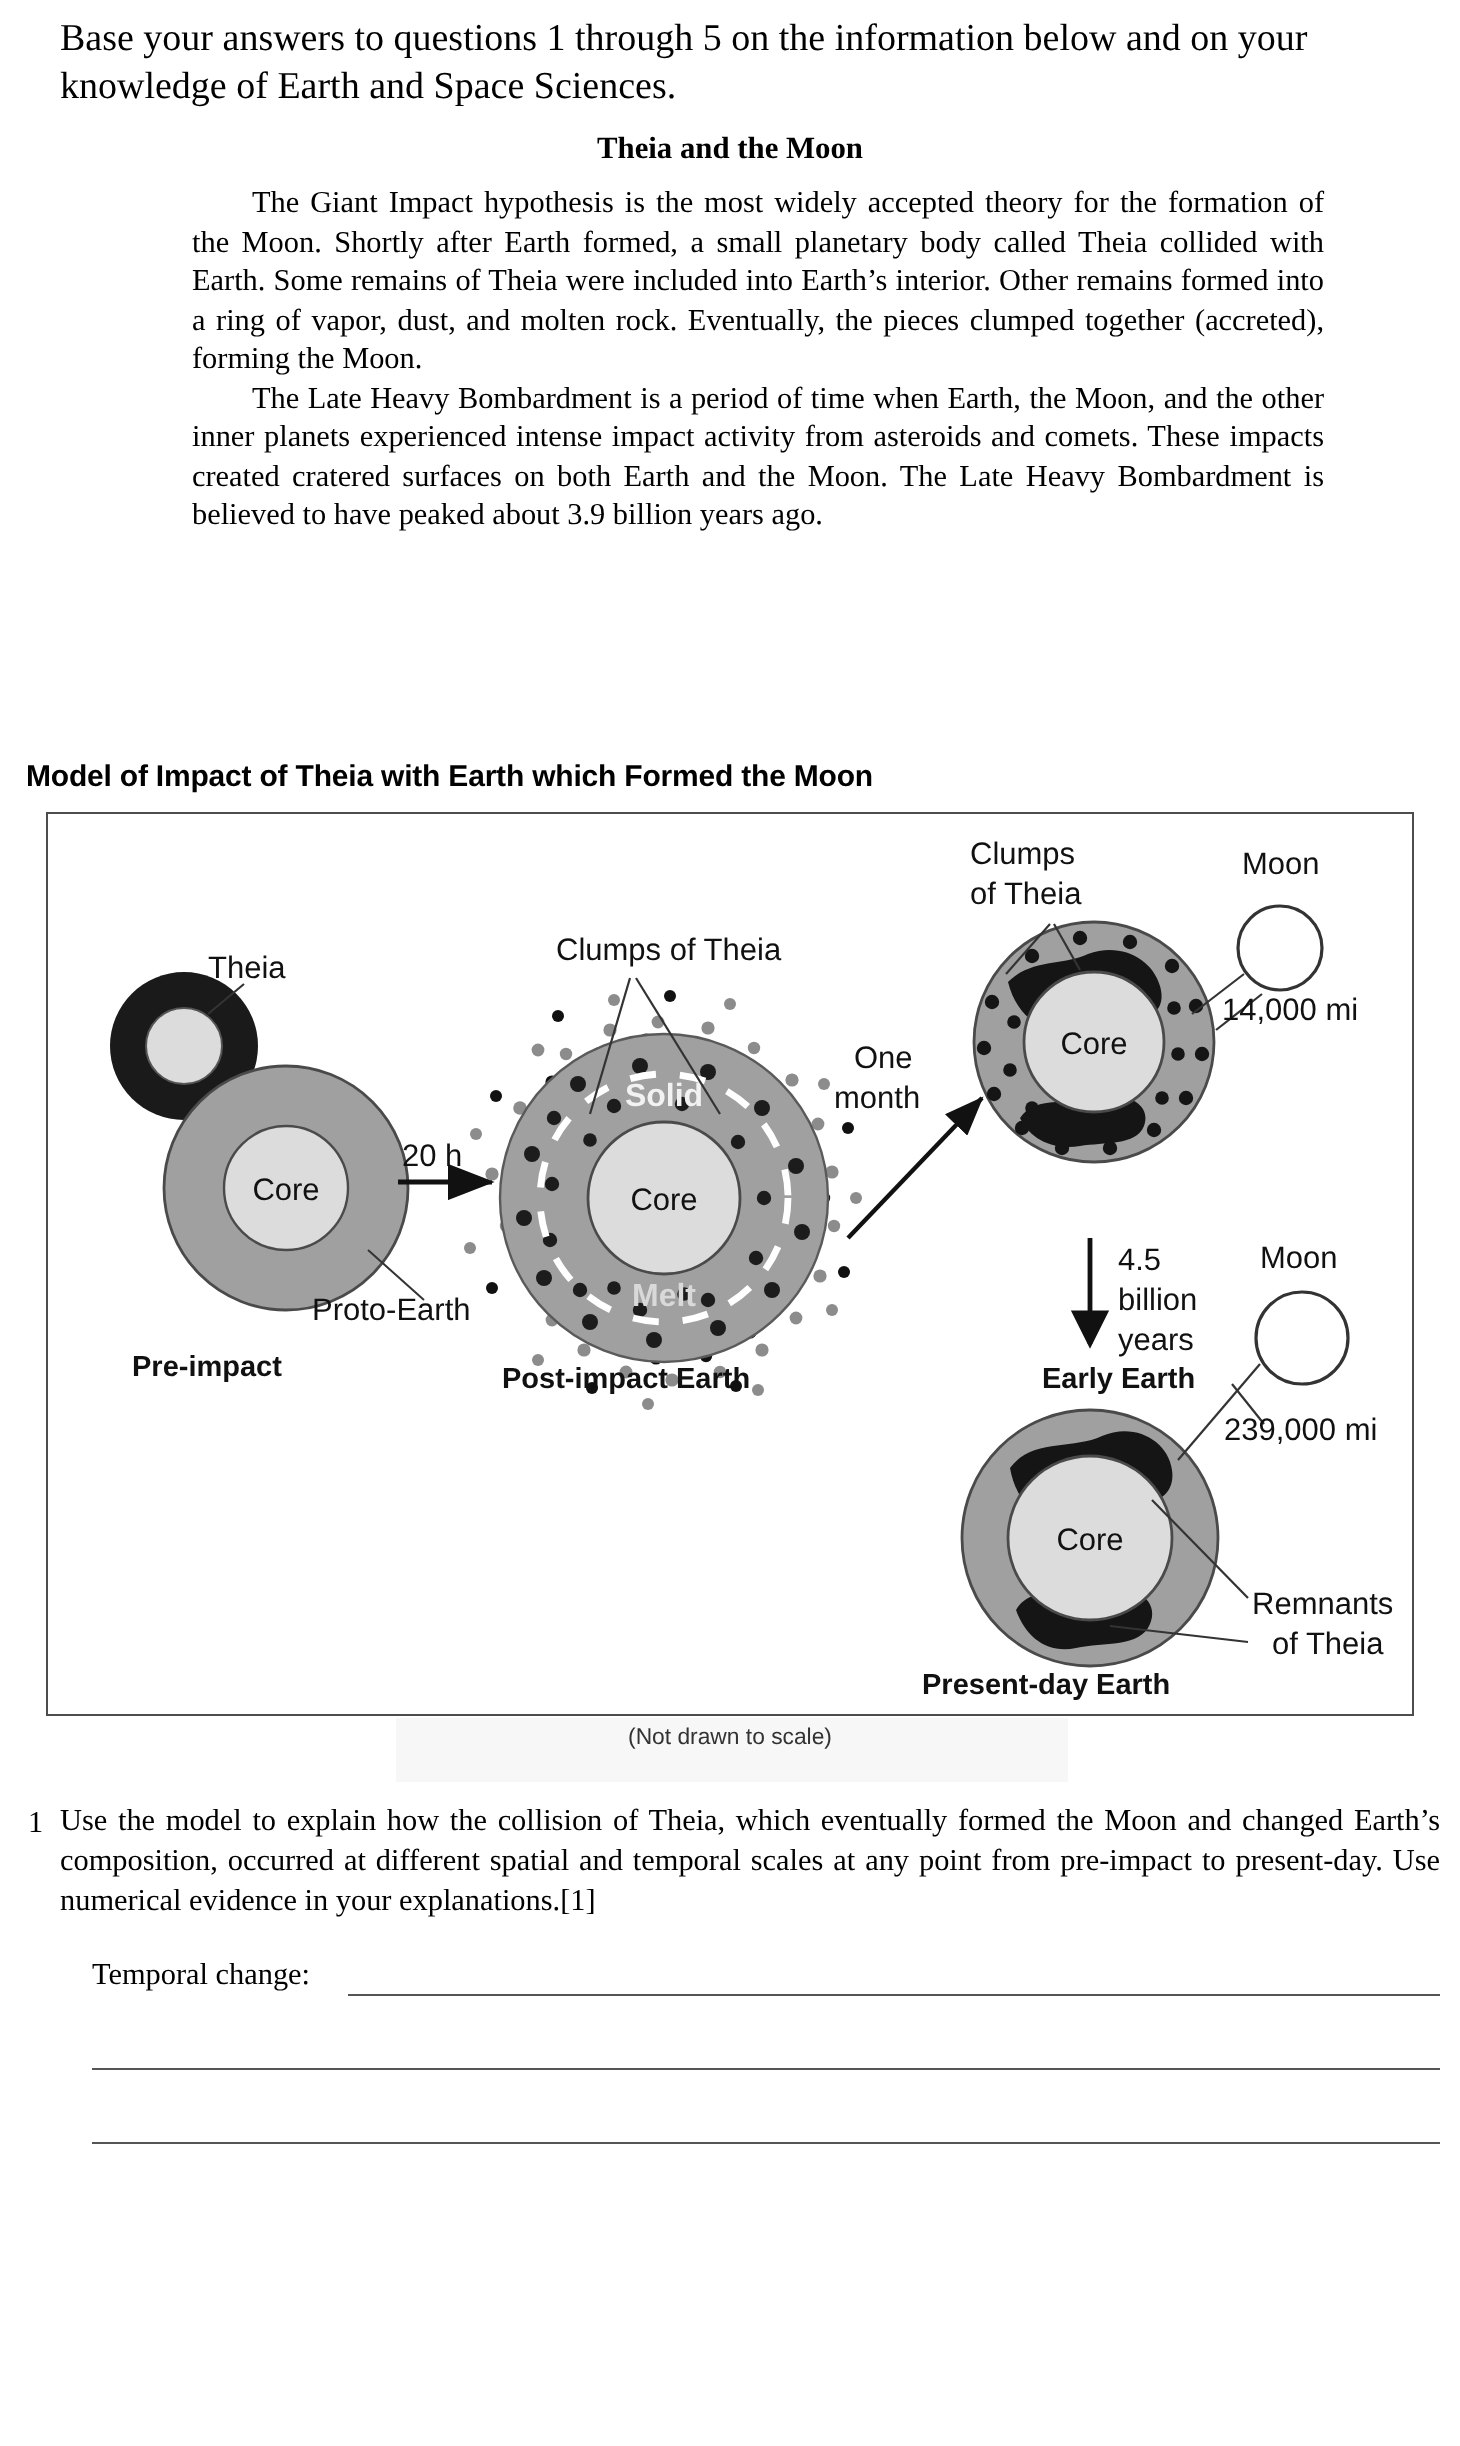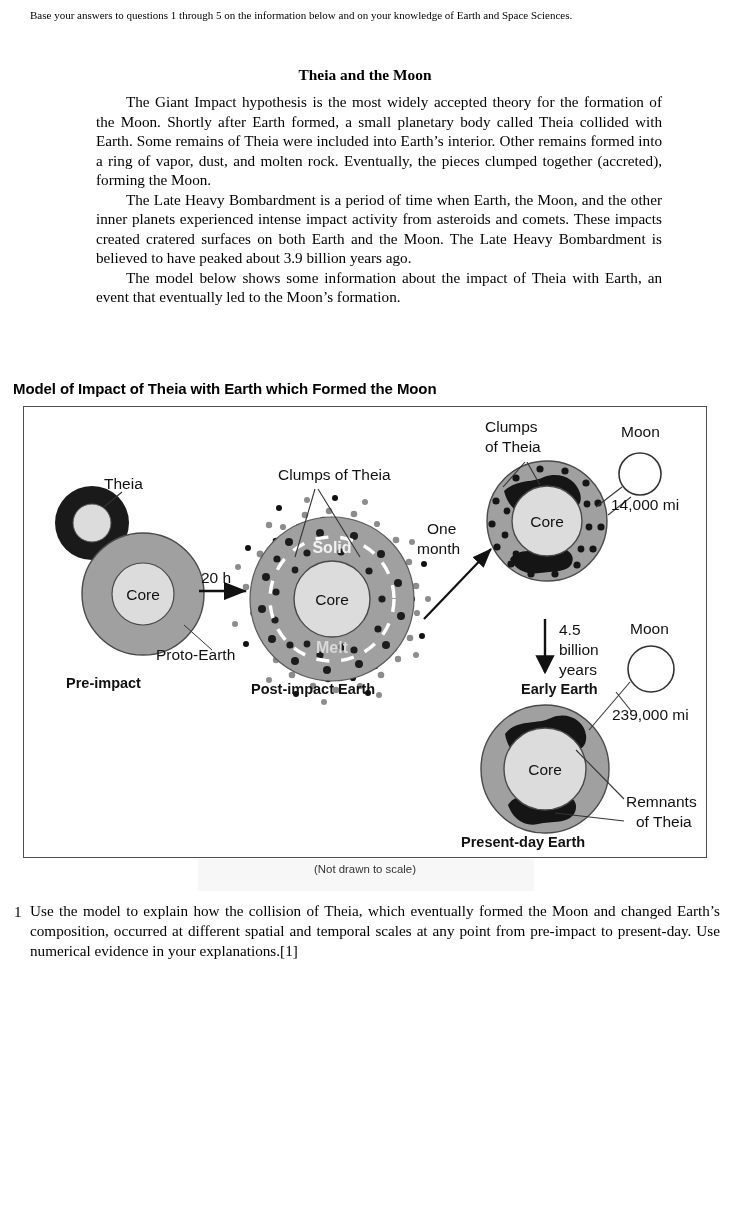--- a/index.html
+++ b/index.html
@@ -17,21 +17,21 @@
   }
 
   
   .passage {
     position: absolute;
     left: 30px;
     top: 8px;
     width: 670px;
   }
   .intro-p {
-    font-size: 11px;
+    font-size: 19px;
     line-height: 1.28;
     text-align: left;
     margin: 0 0 2px 0;
   }
 
   .passage-title {
     font-family: "Liberation Serif", serif;
     font-weight: bold;
     font-size: 15.4px;
     text-align: center;
@@ -164,21 +164,20 @@
   <p class="intro-p">Base your answers to questions 1 through 5 on the information below and on your knowledge of Earth and Space Sciences.</p>
 </div>
 
 <div style="position:absolute; left:45px; top:52px; width:640px;">
   <div class="passage-title" style="margin-left:0;">Theia and the Moon</div>
 </div>
 
 <div class="body-block">
   <p class="body-p just-full">The Giant Impact hypothesis is the most widely accepted theory for the formation of the Moon. Shortly after Earth formed, a small planetary body called Theia collided with Earth. Some remains of Theia were included into Earth’s interior. Other remains formed into a ring of vapor, dust, and molten rock. Eventually, the pieces clumped together (accreted), forming the Moon.</p>
   <p class="body-p just-full">The Late Heavy Bombardment is a period of time when Earth, the Moon, and the other inner planets experienced intense impact activity from asteroids and comets. These impacts created cratered surfaces on both Earth and the Moon. The Late Heavy Bombardment is believed to have peaked about 3.9 billion years ago.</p>
-  <p class="body-p just-full">The model below shows some information about the impact of Theia with Earth, an event that eventually led to the Moon’s formation.</p>
 </div>
 
 <div class="figure-title">Model of Impact of Theia with Earth which Formed the Moon</div>
 
 <div class="figure-box">
   <svg width="681" height="449" viewBox="0 0 681 449" xmlns="http://www.w3.org/2000/svg" font-family="Liberation Sans, sans-serif">
     <defs>
       <marker id="arrowhead" markerWidth="9" markerHeight="7" refX="8.5" refY="3.5" orient="auto">
         <polygon points="0 0, 9 3.5, 0 7" fill="#111111"></polygon>
       </marker>
@@ -427,14 +426,26 @@
 <div class="question">
   <span class="q-num">1</span>
   <div class="q-text">
     <span>Use the model to explain how the collision of Theia, which eventually formed the Moon and changed Earth’s composition, occurred at different spatial and temporal scales at any point from pre-impact to present-day. Use numerical evidence in your explanations.</span><span class="marks">[1]</span>
   </div>
 </div>
 
 <div class="answers">
 
 
+  <div class="ans-group" style="margin-top:6px;">
+    <div class="ans-row">
+      <span class="ans-label">Temporal change:</span>
+      <span class="ans-line after-temporal"></span>
+    </div>
+    <div class="ans-row">
+      <span class="ans-line full"></span>
+    </div>
+    <div class="ans-row">
+      <span class="ans-line full"></span>
+    </div>
+  </div>
 
 </div>
 
 </body></html>

